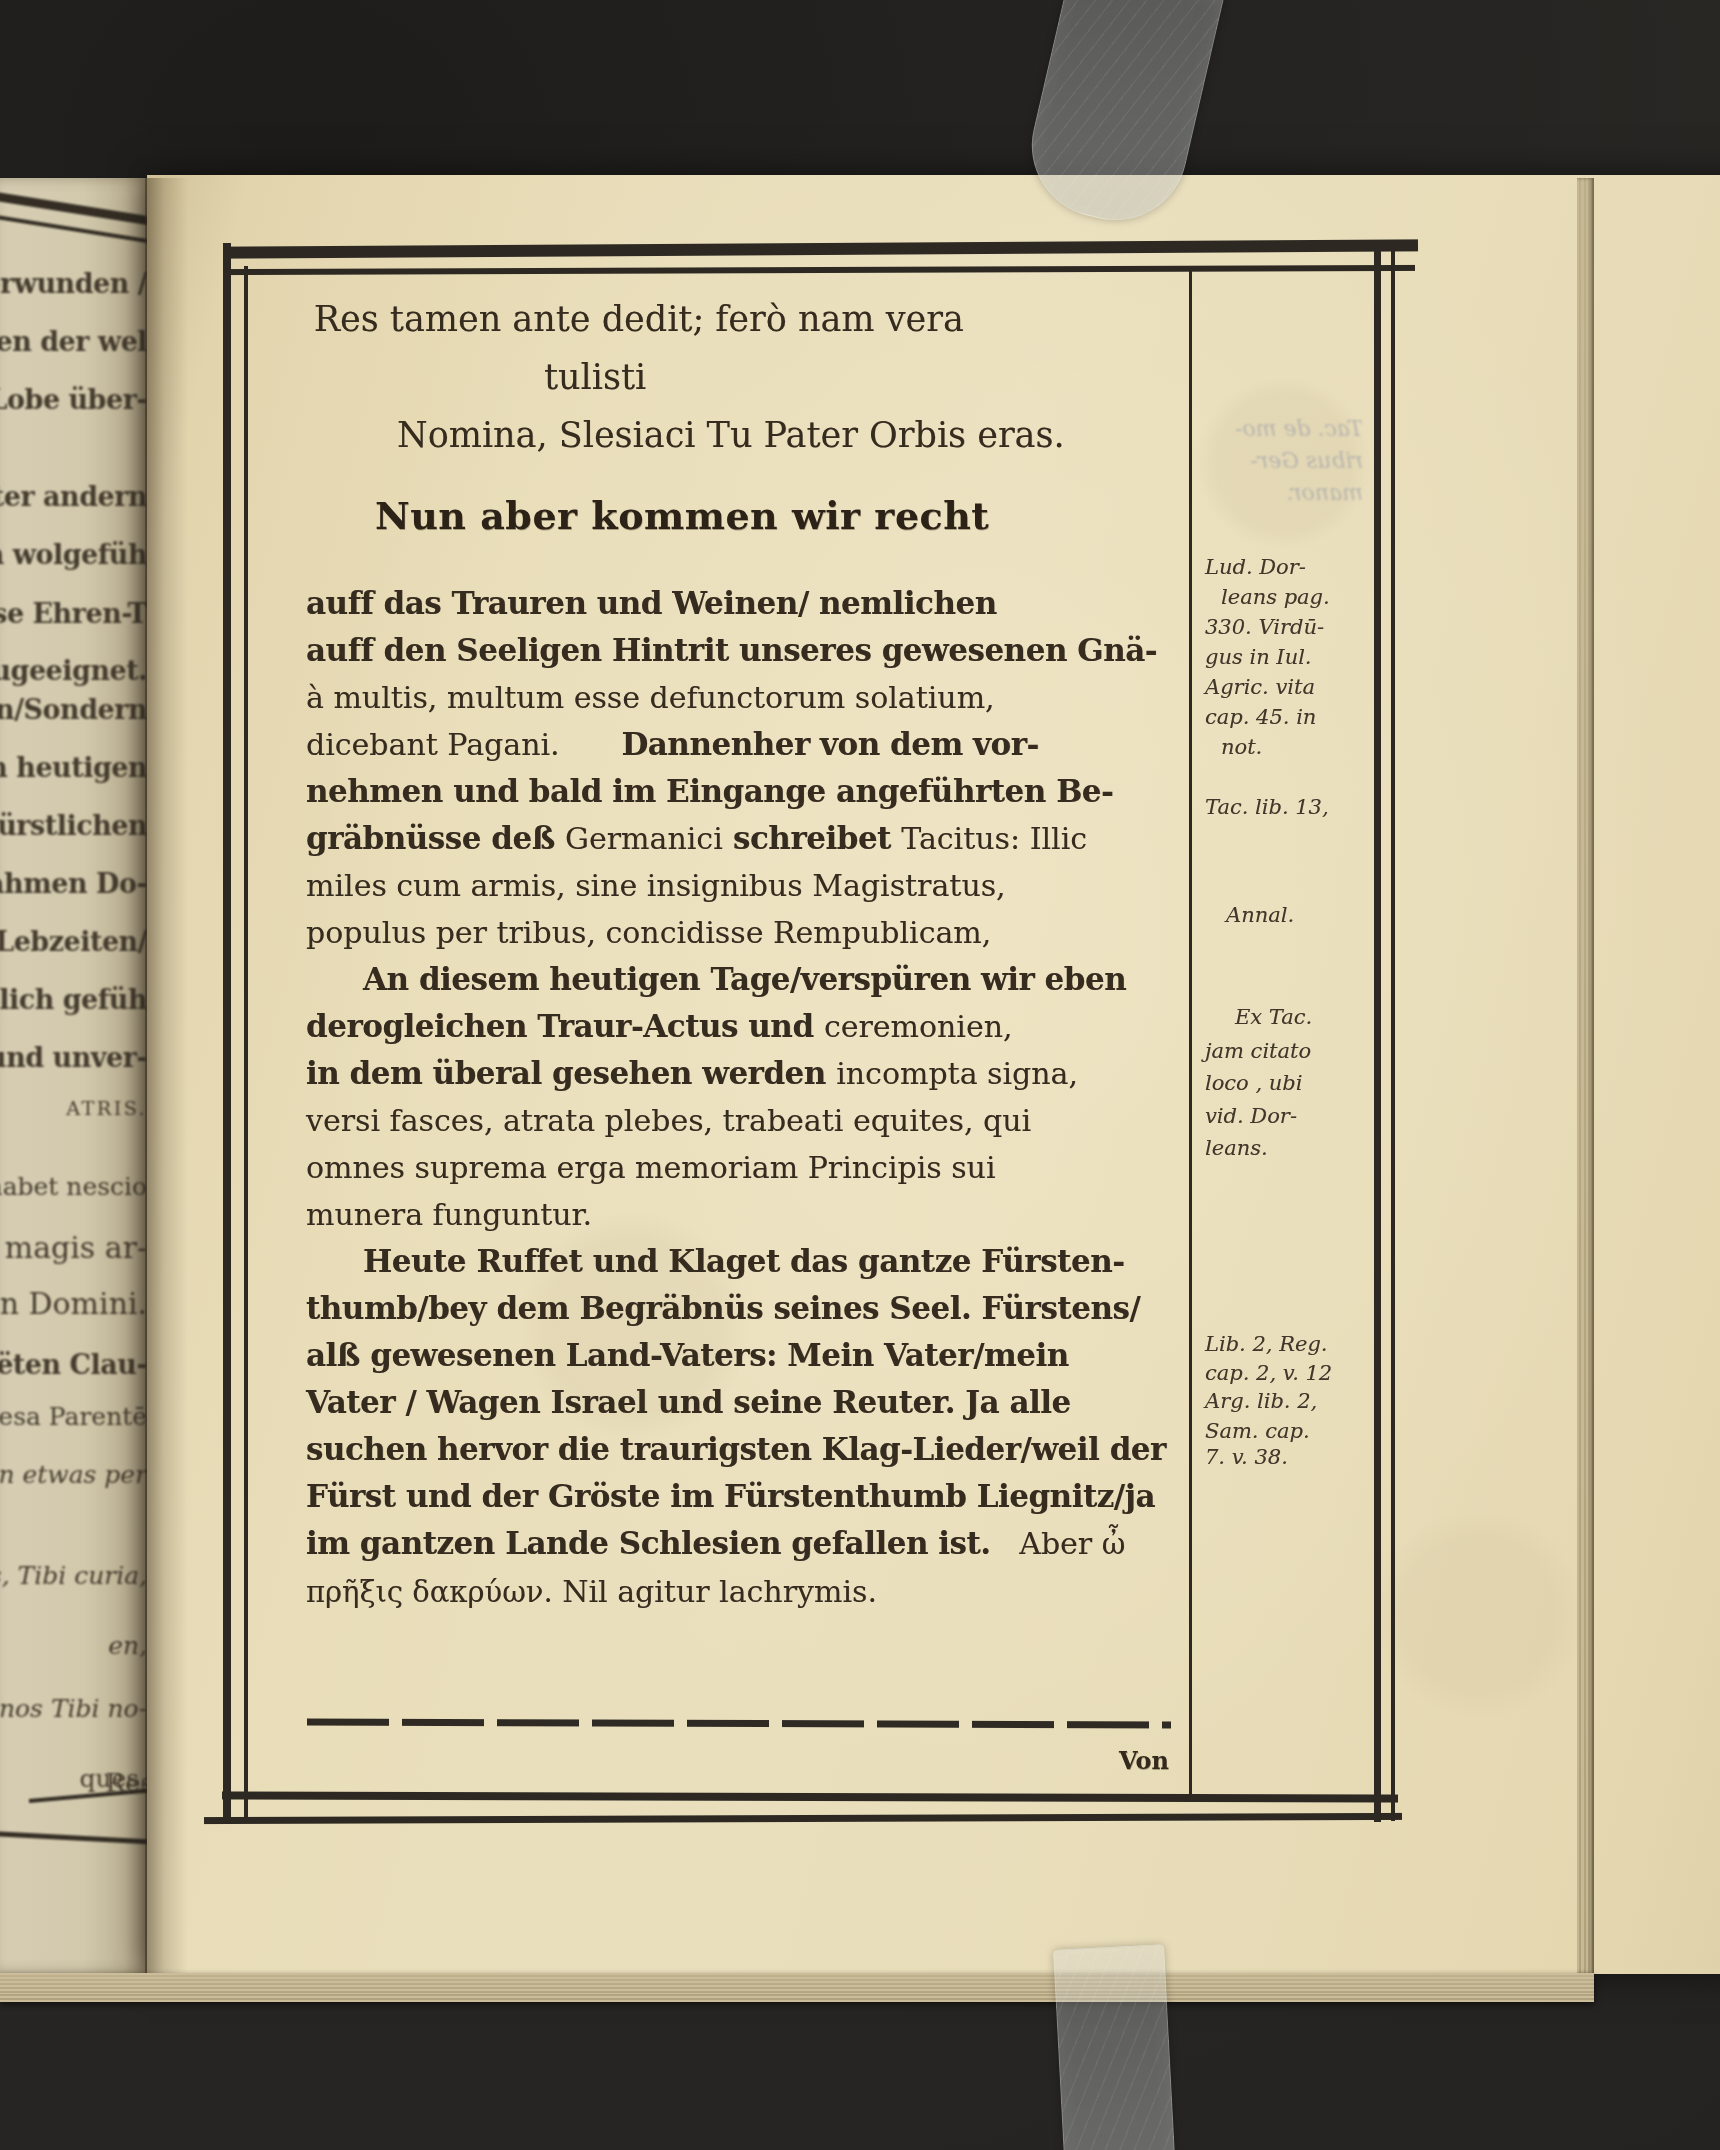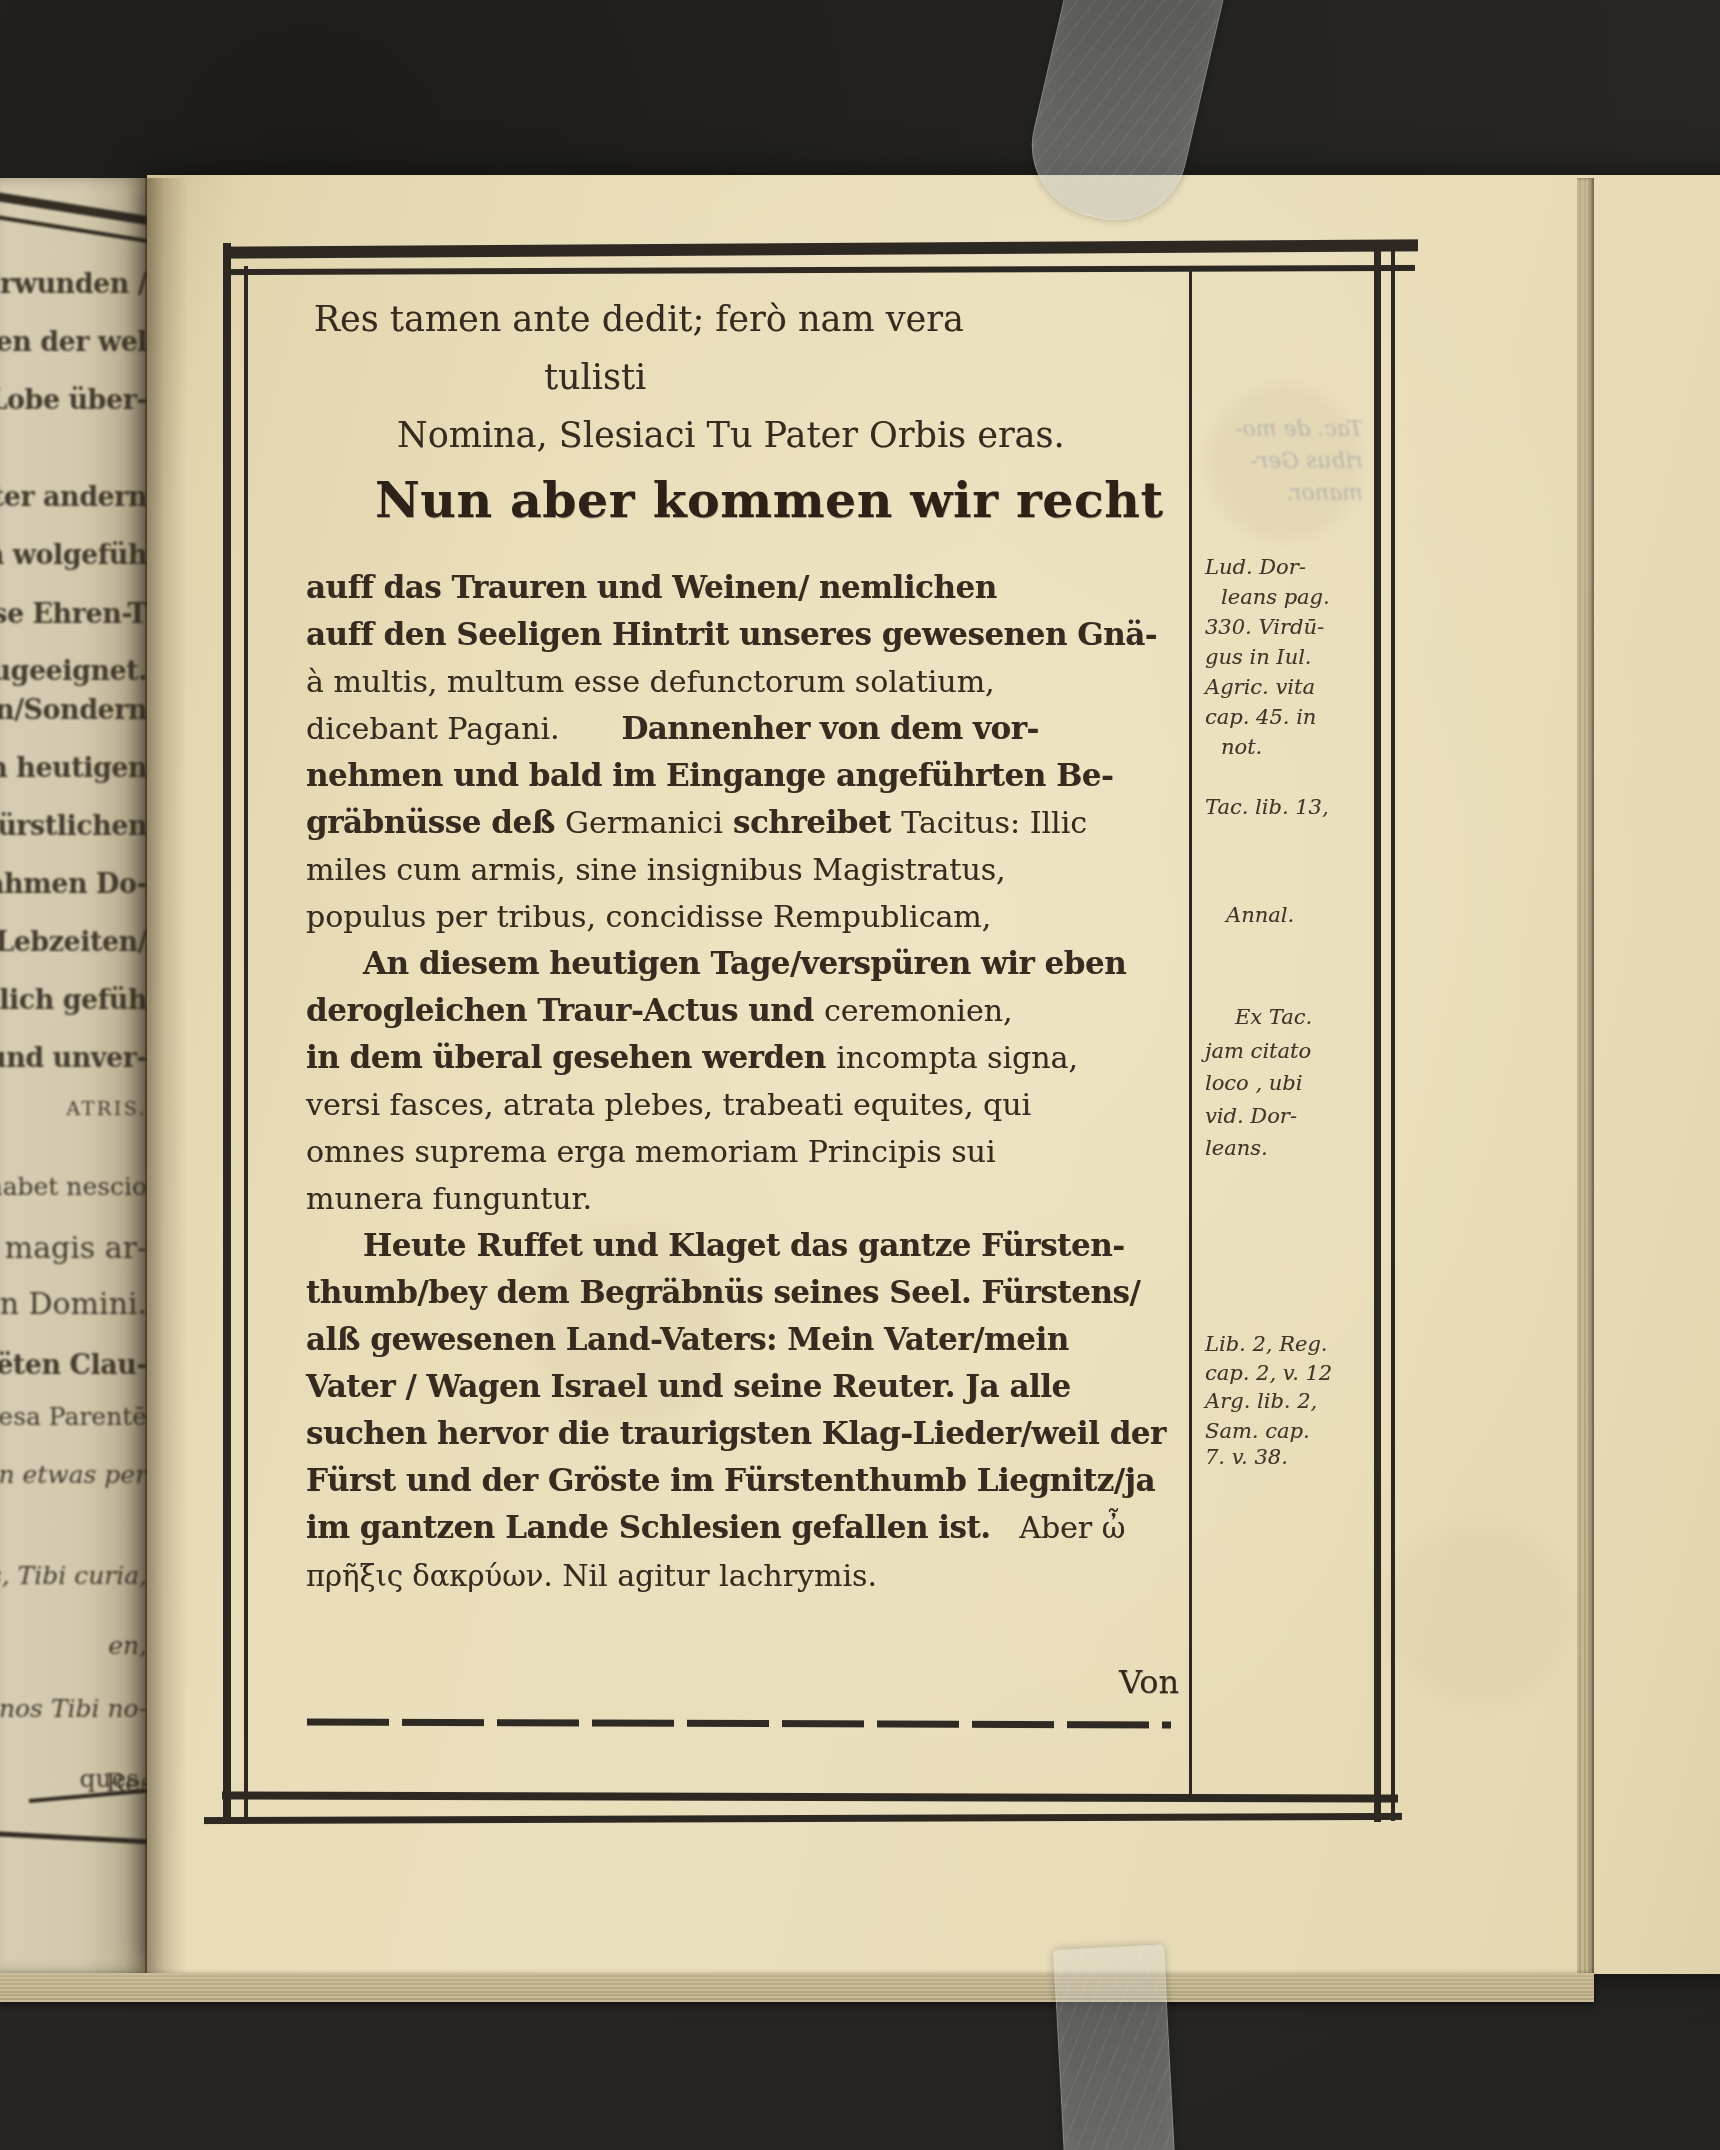--- a/index.html
+++ b/index.html
@@ -48,39 +48,39 @@
   .fr-bottom1{left:75px;top:1618px;width:1176px;height:8.2px;transform:rotate(.15deg);}
   .fr-bottom2{left:57px;top:1640px;width:1198px;height:7.2px;transform:rotate(-.2deg);}
   .fr-sep{left:1042px;top:95px;width:3.4px;height:1529px;}
   
   .text-col{position:absolute;left:159px;top:115px;width:879px;color:#352b1f;}
   .verse-line{font-size:35px;line-height:58px;white-space:pre;text-shadow:0.3px 0.4px 0 rgba(45,32,14,.3);}
   .verse-line:nth-child(1){padding-left:7.7px;}
   .verse-line:nth-child(2){padding-left:238px;}
   .verse-line:nth-child(3){padding-left:91px;}
   .heading{
-    font-size:49px;line-height:64px;font-weight:bold;letter-spacing:0.5px;
-    padding-left:69px;margin-top:4px;margin-bottom:32px;color:#2c2217;
+    font-size:38px;line-height:64px;font-weight:bold;letter-spacing:0.5px;
+    padding-left:69px;margin-top:20px;margin-bottom:32px;color:#2c2217;
     text-shadow:0.5px 0.7px 0 rgba(40,28,10,.35);white-space:nowrap;
   }
   .body-line{font-size:30px;line-height:47px;white-space:pre;text-shadow:0.3px 0.4px 0 rgba(45,32,14,.28);}
   .body-line.indent{padding-left:57px;}
   .body-line .bl{font-weight:bold;font-size:31px;letter-spacing:-0.5px;}
   .body-line .ro{font-size:30px;}
   .body-line .gr{font-size:29px;}
   
   .margin-col{position:absolute;left:1058px;top:0;width:169px;color:#40362a;}
   .margin-line{position:absolute;font-style:italic;font-size:21px;white-space:nowrap;text-shadow:0.2px 0.3px 0 rgba(50,38,20,.3);}
   .ghost-note{position:absolute;left:1061px;top:238px;width:155px;transform:scaleX(-1);
     color:#8b93a7;opacity:.5;filter:blur(1.1px);font-style:italic;font-size:22px;line-height:32px;white-space:nowrap;}
   .end-rule{
     position:absolute;left:160px;top:1545px;width:864px;height:6.8px;transform:rotate(.2deg);
     background:repeating-linear-gradient(90deg,#2f2b24 0px,#2f2b24 82px,rgba(47,43,36,0) 82px,rgba(47,43,36,0) 95px);
   }
-  .catchword{position:absolute;left:972px;top:1488px;font-size:32px;font-weight:normal;color:#33291d;
+  .catchword{position:absolute;left:972px;top:1571px;font-size:24px;font-weight:bold;color:#33291d;
     text-shadow:0.4px 0.5px 0 rgba(40,28,10,.35);}
   
   .page-right-edge{
     position:absolute;left:1577px;top:178px;width:17.4px;height:1796px;z-index:4;
     background:repeating-linear-gradient(90deg,#c7b994 0 2.4px,#a3967257 2.4px 4.3px),linear-gradient(#c9bb96,#b5a782);
     box-shadow:inset -2.9px 0 3.9px rgba(40,30,15,.5);
   }
   .book-bottom-edge{
     position:absolute;left:0px;top:1973px;width:1594px;height:29px;z-index:4;
     background:repeating-linear-gradient(180deg,#cbbd99 0 1.9px,#ac9d7a63 1.9px 3.9px),linear-gradient(#cdbf9b,#b0a27d);

